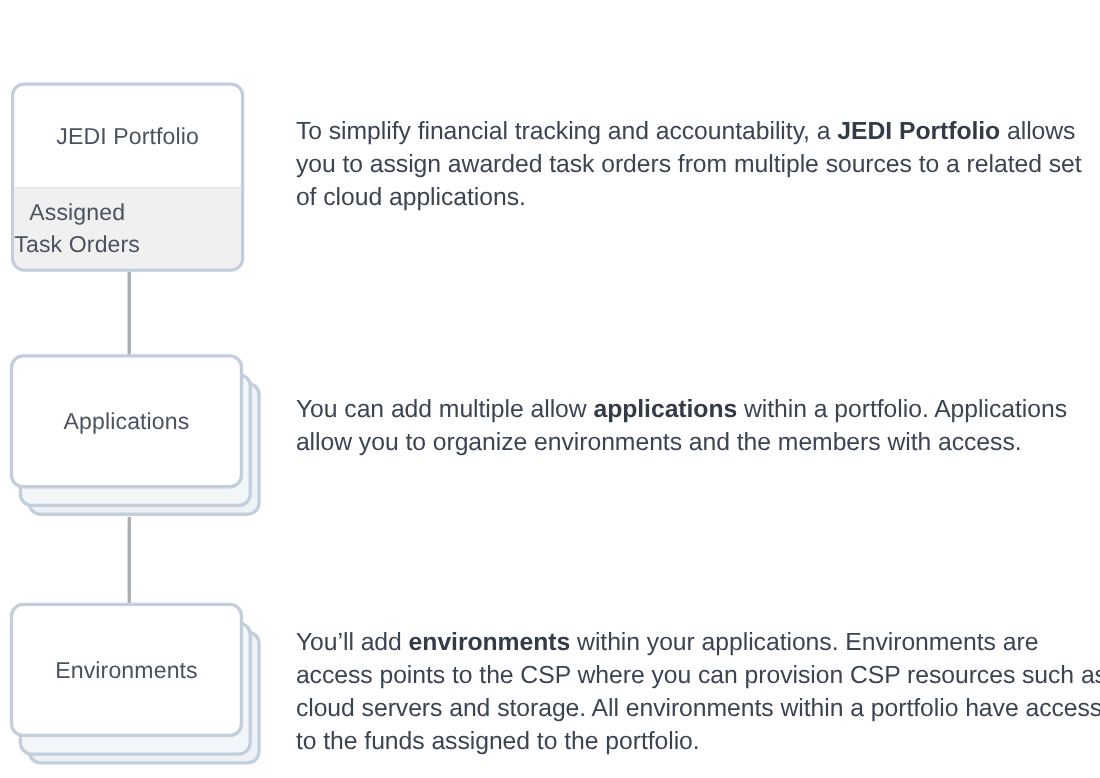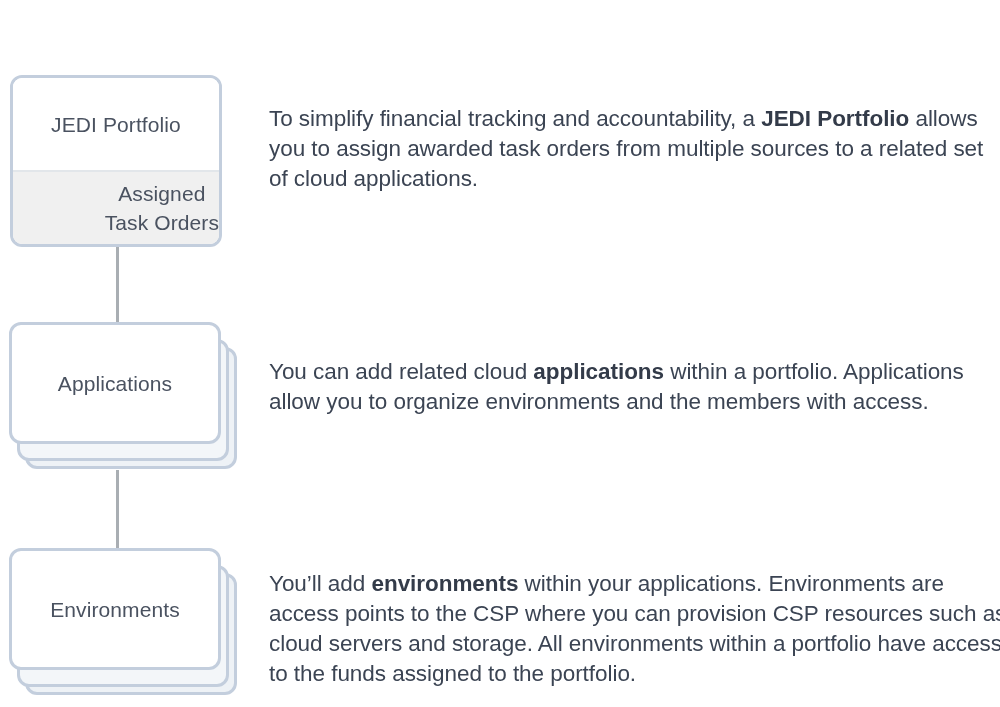--- a/index.html
+++ b/index.html
@@ -59,21 +59,21 @@
     display: flex;
     align-items: center;
     justify-content: center;
     background: #ffffff;
     border-bottom: 2px solid #e2e6ea;
   }
   #portfolio-task-orders-section {
     flex: 1 1 auto;
     display: flex;
     align-items: center;
-    justify-content: flex-end;
+    justify-content: flex-start;
     background: #f0f0f0;
     text-align: center;
   }
   .node-label {
     color: #4a5260;
     font-size: 21px;
     line-height: 29px;
     letter-spacing: .1px;
   }
 
@@ -163,16 +163,16 @@
     <div class="stack-layer front">
       <span class="node-label">Environments</span>
     </div>
   </div>
 </div>
 
 <div id="text-column">
 
   <p class="para" id="para-portfolio"><span>To simplify financial tracking and accountability, a </span><b>JEDI Portfolio</b><span> allows you to assign awarded task orders from multiple sources to a related set of cloud applications.</span></p>
 
-  <p class="para" id="para-applications"><span>You can add related cloud </span><b>applications</b><span> within a portfolio. Applications allow you to organize environments and the members with access.</span></p>
+  <p class="para" id="para-applications"><span>You can add multiple allow </span><b>applications</b><span> within a portfolio. Applications allow you to organize environments and the members with access.</span></p>
 
   <p class="para" id="para-environments"><span>You’ll add </span><b>environments</b><span> within your applications. Environments are access points to the CSP where you can provision CSP resources such as cloud servers and storage. All environments within a portfolio have access to the funds assigned to the portfolio.</span></p>
 </div>
 
 </body></html>

